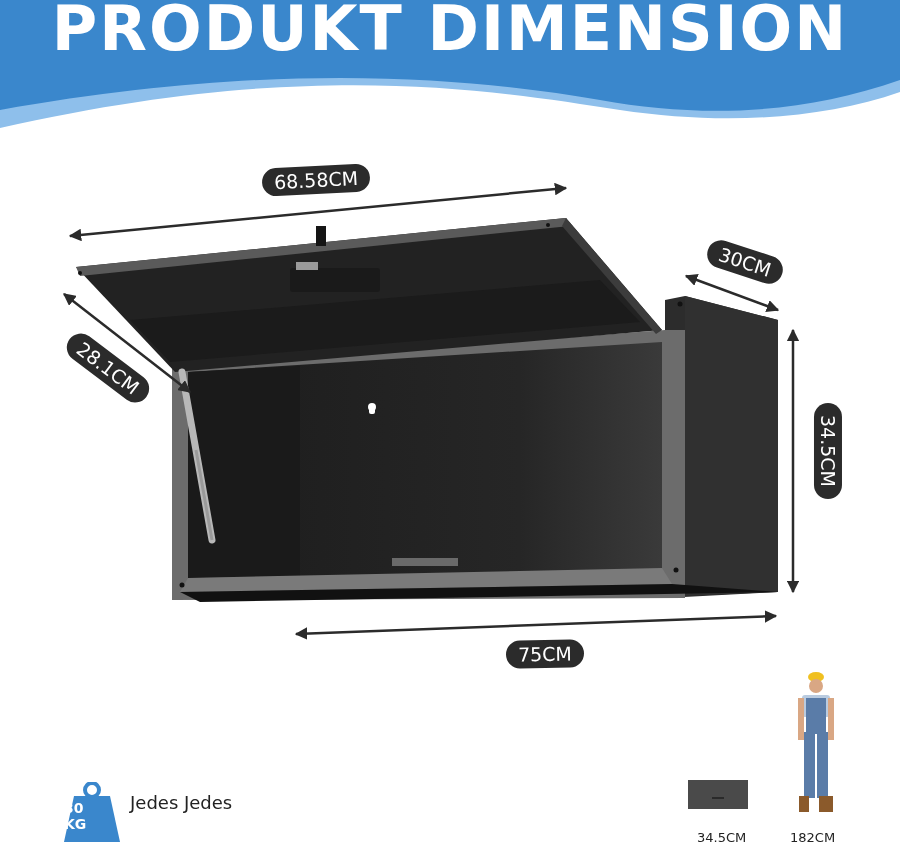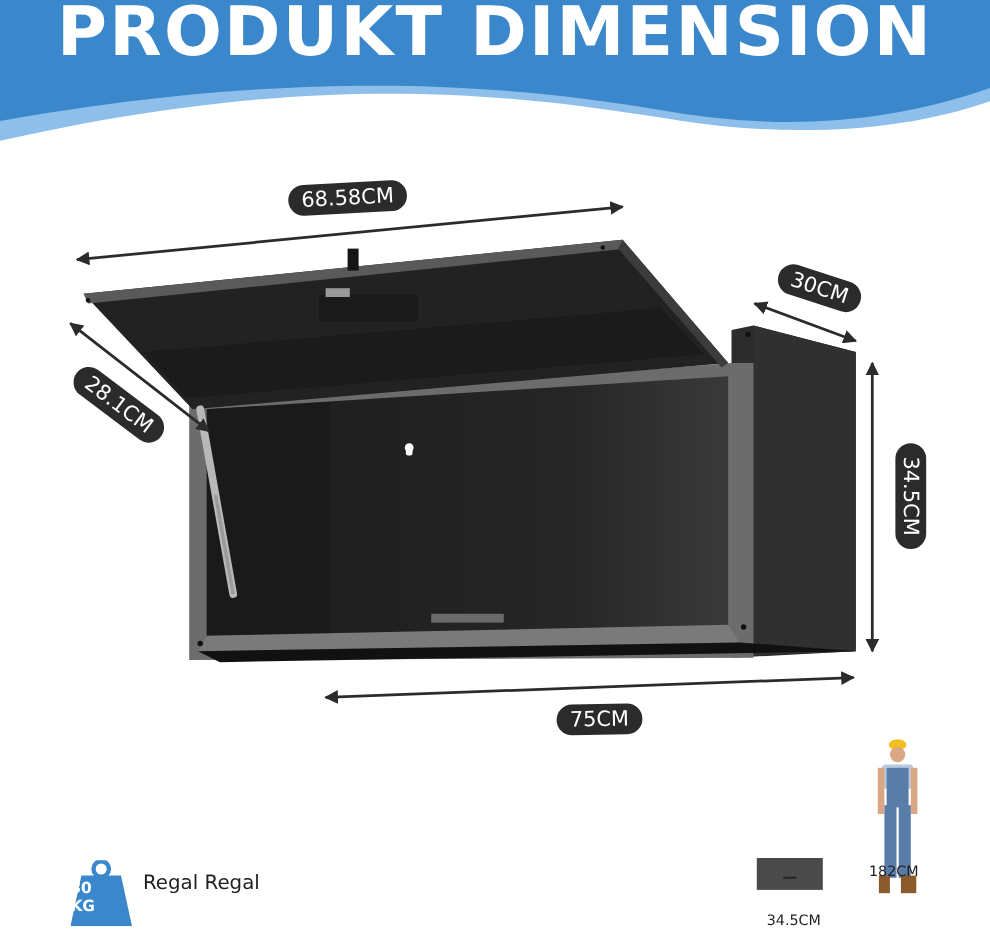--- a/index.html
+++ b/index.html
@@ -130,17 +130,17 @@
   <svg width="56" height="60" viewBox="0 0 56 60">
     <circle cx="28" cy="8" r="7" fill="none" stroke="#3a87cc" stroke-width="4"></circle>
     <path d="M10,14 H46 L56,60 H0 Z" fill="#3a87cc"></path>
   </svg>
   <div class="weight-label">
     <div>30</div>
     <div>KG</div>
   </div>
 </div>
 <div class="load-text">
-  <div>Regal Regal</div>
+  <div>Jedes Jedes</div>
 </div>
 
 <div class="compare-label" style="left:697px; top:830px;">34.5CM</div>
-<div class="compare-label" style="left:790px; top:785px;">182CM</div>
+<div class="compare-label" style="left:790px; top:830px;">182CM</div>
 
 </body></html>

